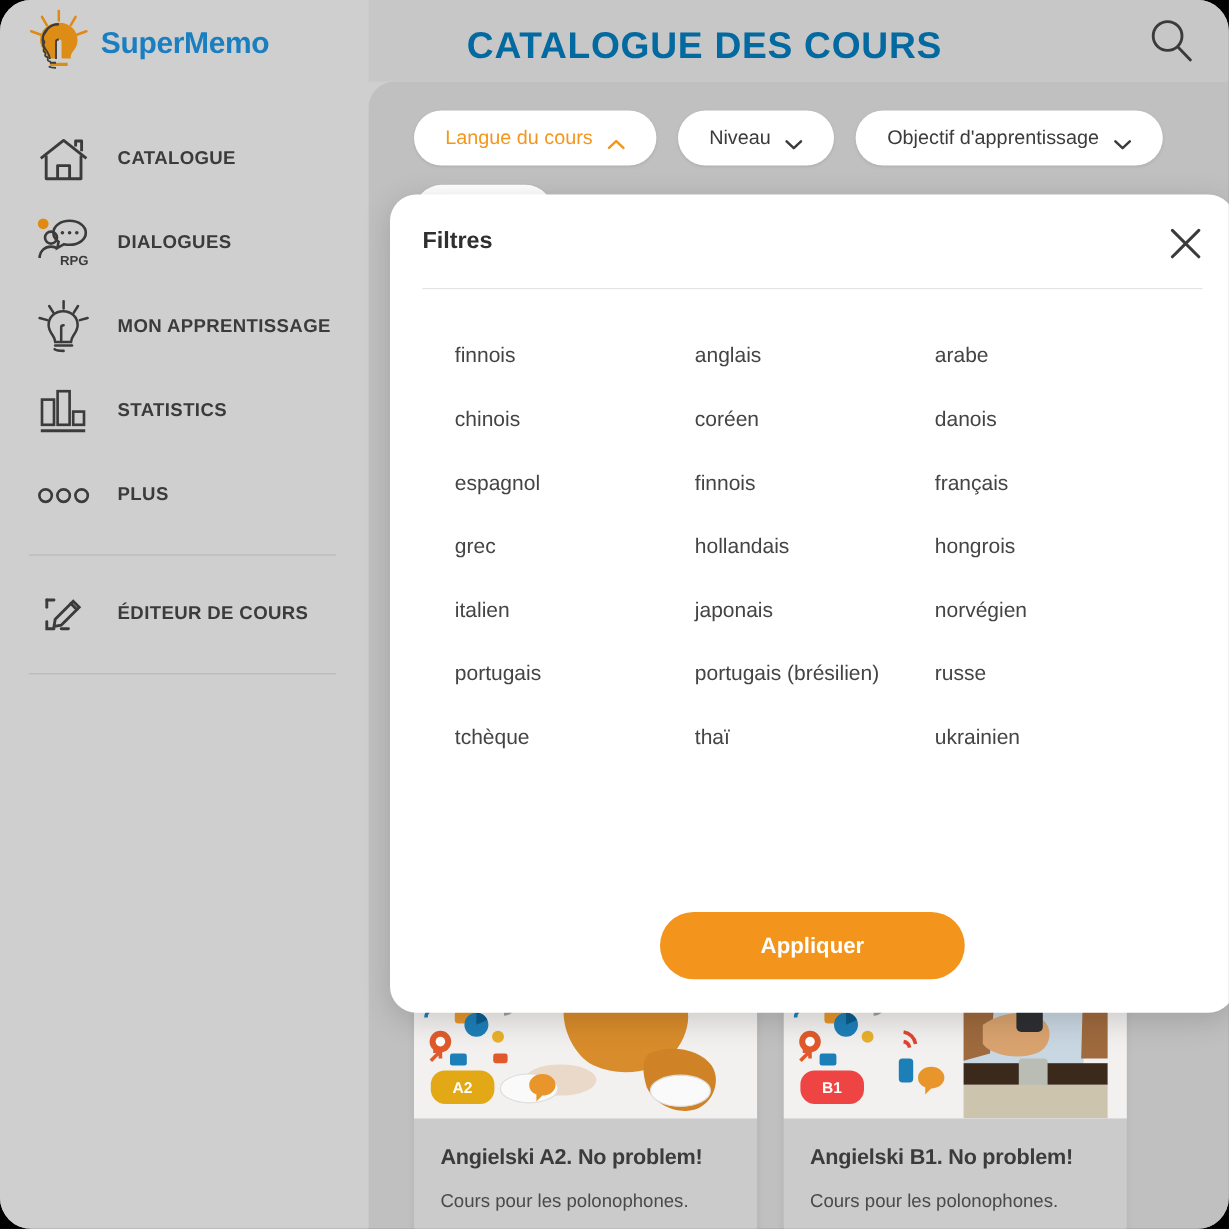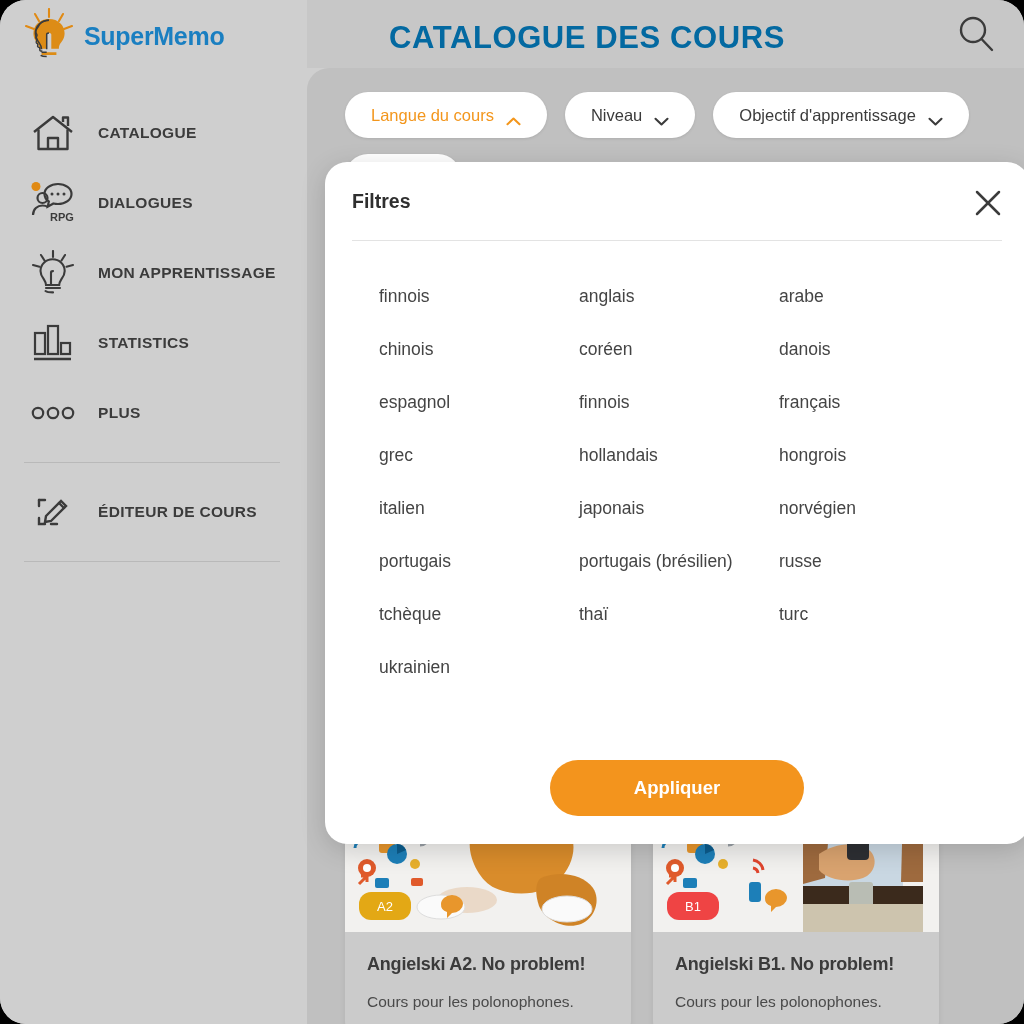--- a/index.html
+++ b/index.html
@@ -100,21 +100,21 @@
   .card {
     width: 286px; background: #cbcbcb;
     border-radius: 12px; overflow: hidden;
     box-shadow: 0 2px 6px rgba(0,0,0,.08);
   }
   .card-img { position: relative; height: 124px; overflow: hidden; background:#efefef; }
   .badge {
     position: absolute; left: 14px; bottom: 12px;
     height: 24px; padding: 14px 18px; border-radius: 12px;
     display: flex; align-items: center; justify-content: center;
-    font-size: 13px; font-weight: 400; color: #fff;
+    font-size: 13px; font-weight: 700; color: #fff;
   }
   .card-title {
     font-size: 18px; font-weight: 700; color: #3b3b3b;
     padding: 22px 22px 0 22px; letter-spacing: -0.2px;
   }
   .card-sub {
     font-size: 15.5px; color: #4a4a4a;
     padding: 18px 22px 22px 22px;
   }
 
@@ -446,21 +446,20 @@
       <div class="lang">hollandais</div>
       <div class="lang">hongrois</div>
       <div class="lang">italien</div>
       <div class="lang">japonais</div>
       <div class="lang">norvégien</div>
       <div class="lang">portugais</div>
       <div class="lang two-line">portugais (brésilien)</div>
       <div class="lang">russe</div>
       <div class="lang">tchèque</div>
       <div class="lang">thaï</div>
-      <div class="lang">turc</div>
       <div class="lang">ukrainien</div>
     </div>
 
     <div id="apply-wrap">
       <button id="apply-btn">Appliquer</button>
     </div>
   </div>
 
 </div>
 

